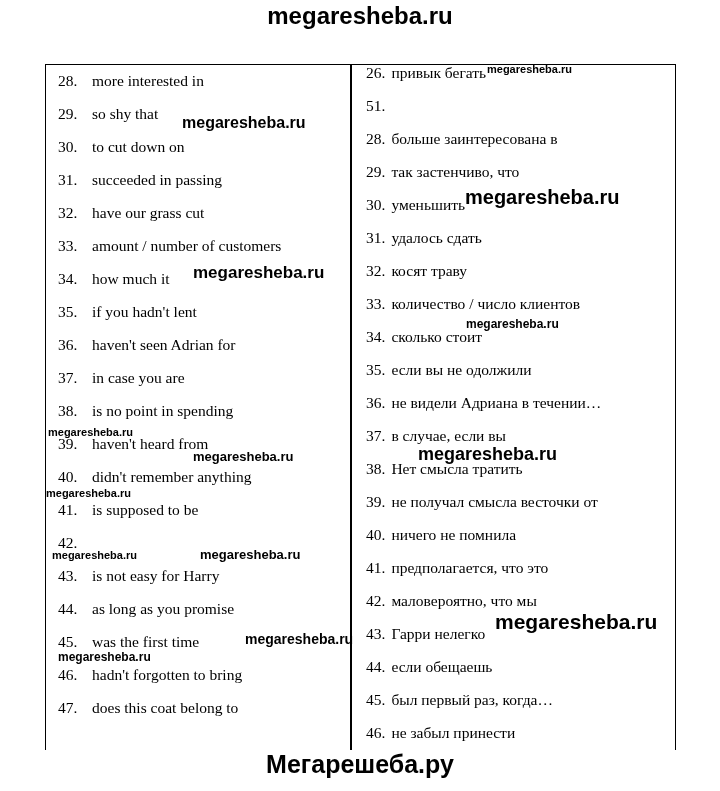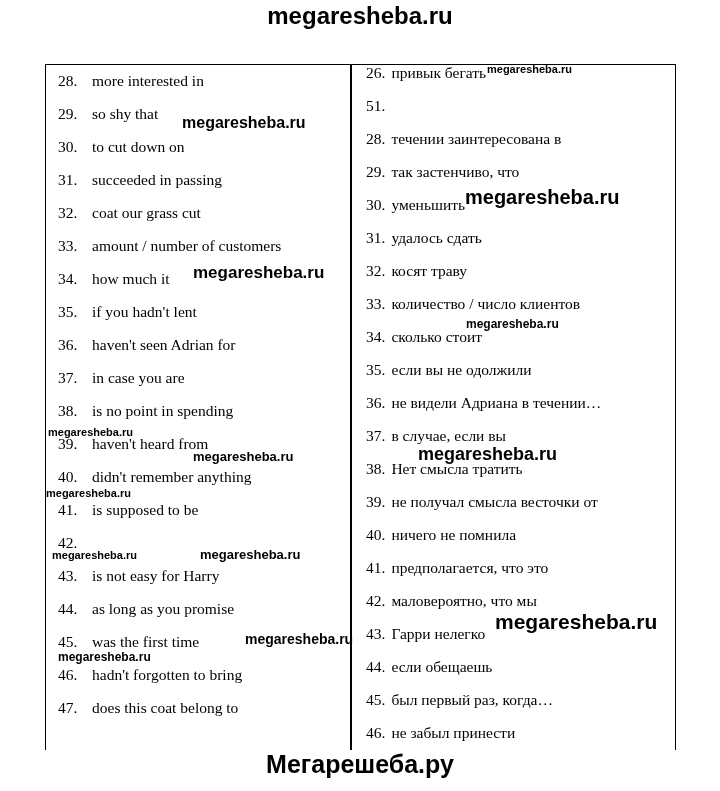--- a/index.html
+++ b/index.html
@@ -67,21 +67,21 @@
     <div class="row">
       <span class="num">30.</span>
       <span class="txt">to cut down on</span>
     </div>
     <div class="row">
       <span class="num">31.</span>
       <span class="txt">succeeded in passing</span>
     </div>
     <div class="row">
       <span class="num">32.</span>
-      <span class="txt">coat our grass cut</span>
+      <span class="txt">have our grass cut</span>
     </div>
     <div class="row">
       <span class="num">33.</span>
       <span class="txt">amount / number of customers</span>
     </div>
     <div class="row">
       <span class="num">34.</span>
       <span class="txt">how much it</span>
     </div>
     <div class="row">
@@ -139,21 +139,21 @@
 <div class="col" id="right-col">
     <div class="row">
       <span class="num">26.</span>
       <span class="txt">привык бегать</span>
     </div>
     <div class="row">
       <span class="num">51.</span>
     </div>
     <div class="row">
       <span class="num">28.</span>
-      <span class="txt">течении заинтересована в</span>
+      <span class="txt">больше заинтересована в</span>
     </div>
     <div class="row">
       <span class="num">29.</span>
       <span class="txt">так застенчиво, что</span>
     </div>
     <div class="row">
       <span class="num">30.</span>
       <span class="txt">уменьшить</span>
     </div>
     <div class="row">

